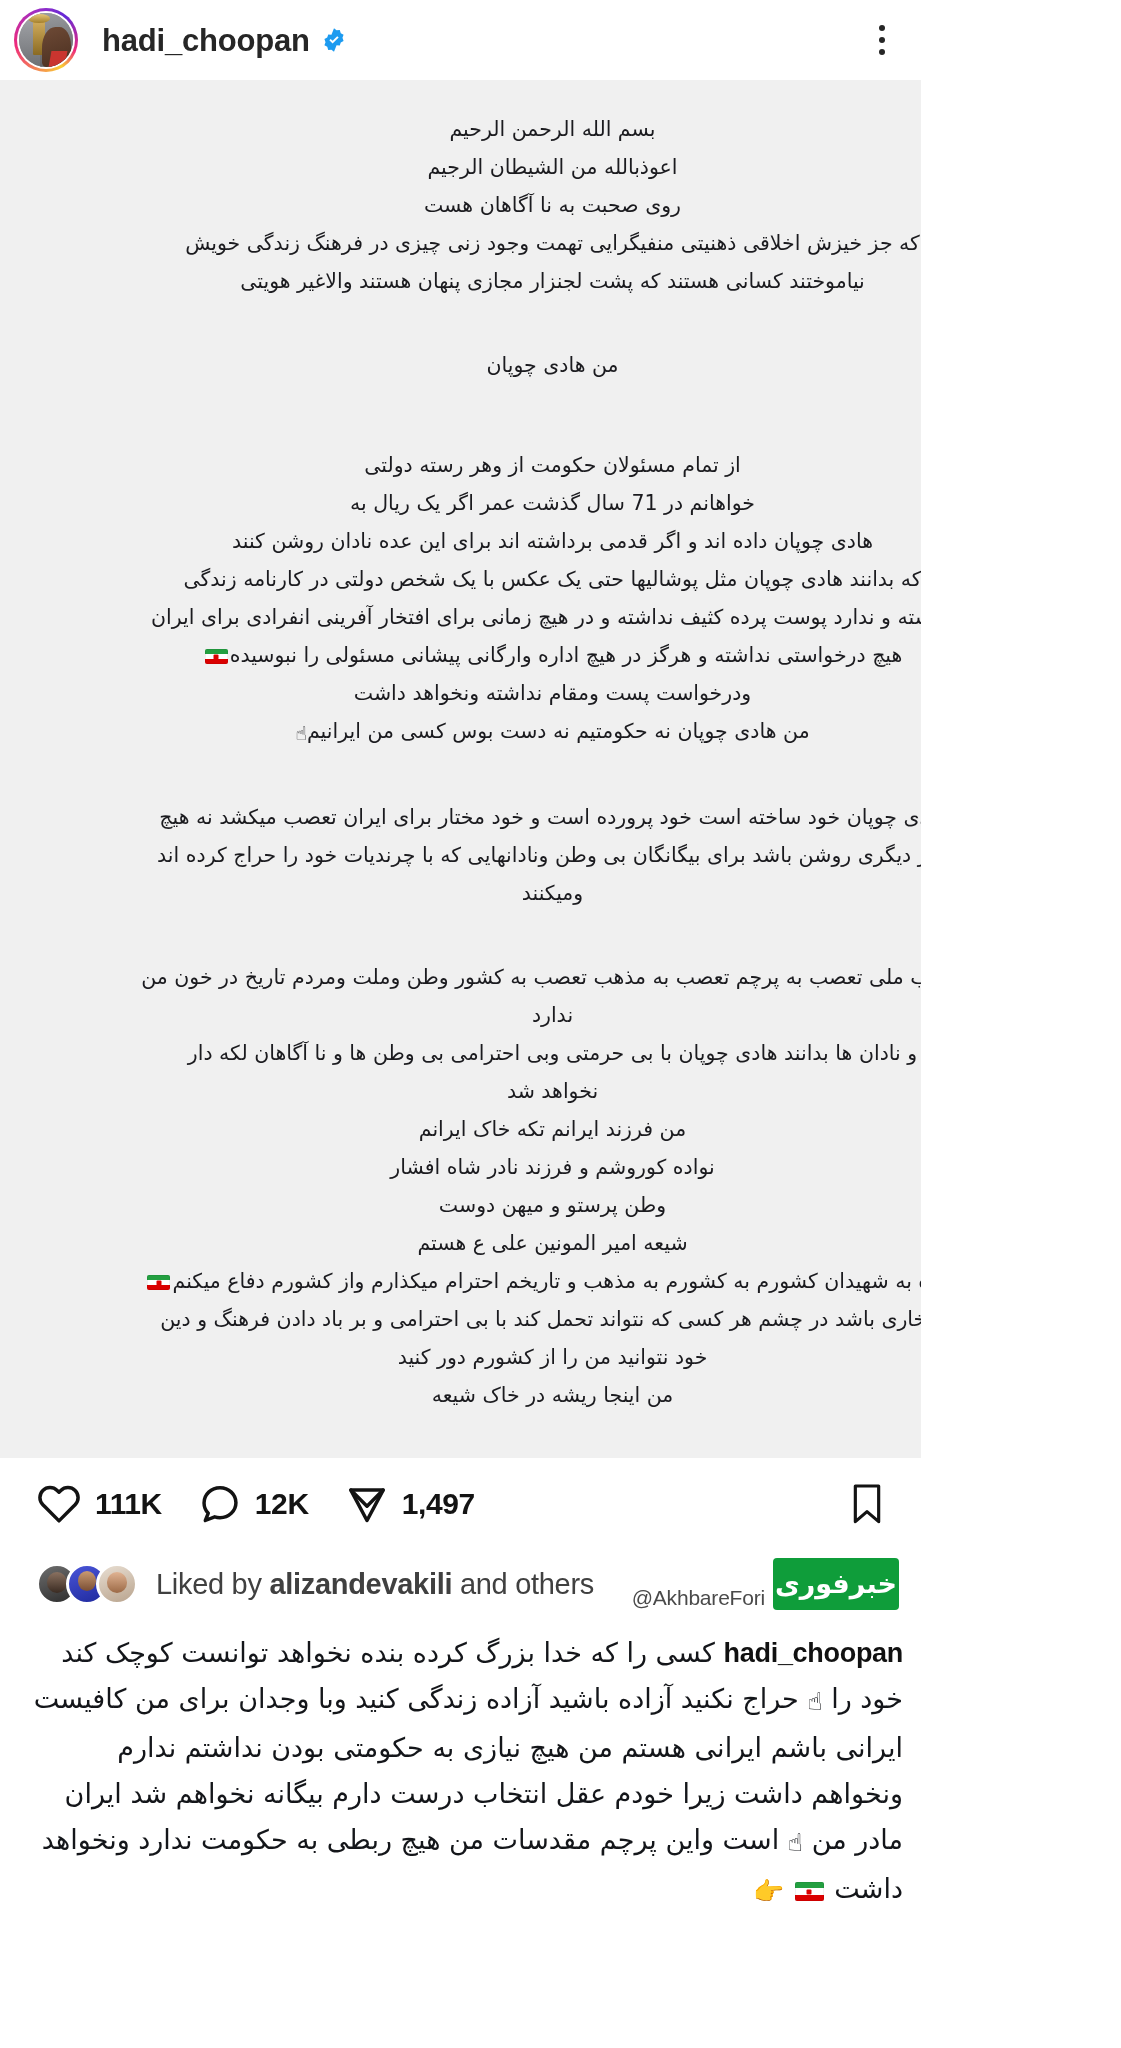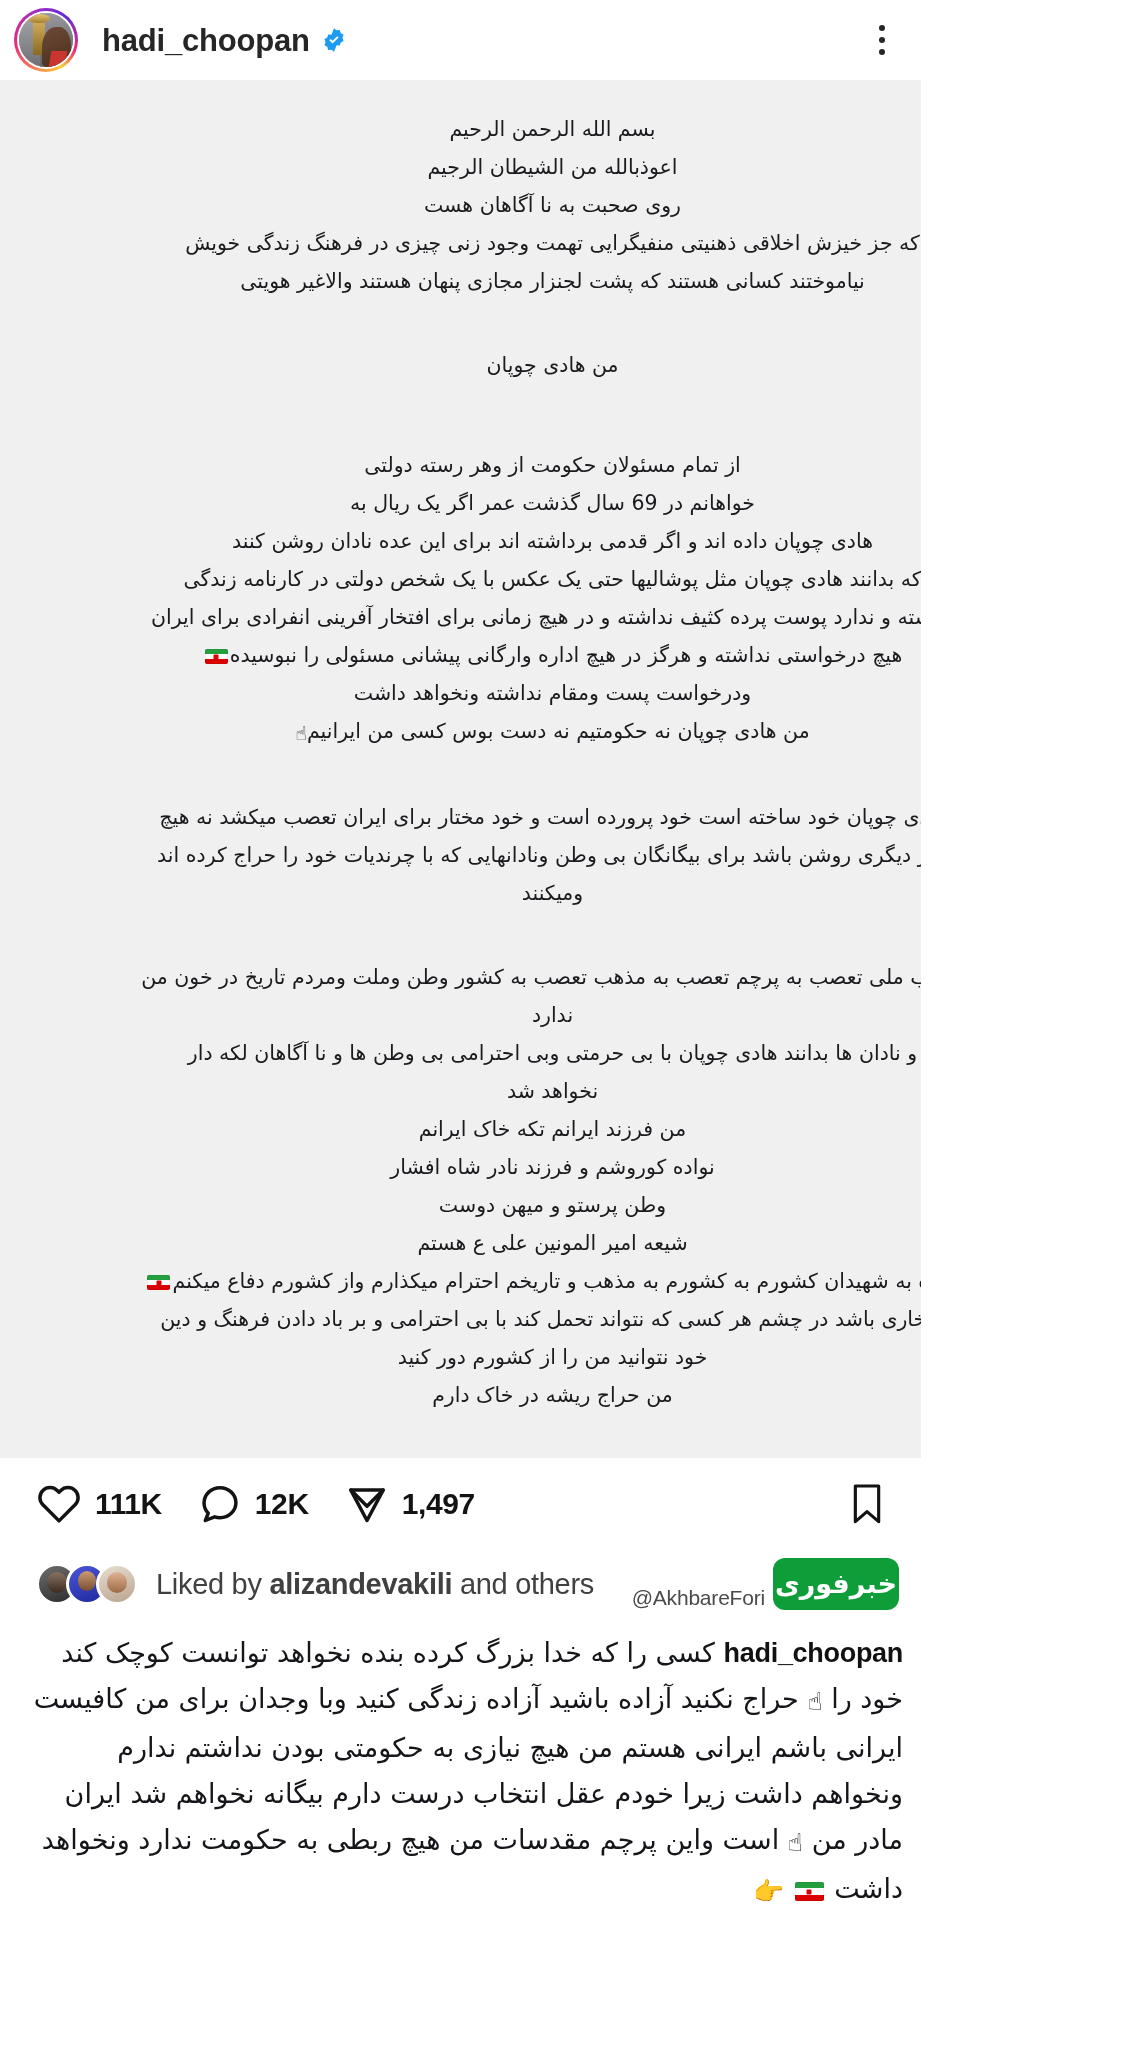--- a/index.html
+++ b/index.html
@@ -277,21 +277,21 @@
     font-size: 21px;
     color: #4a4a4a;
     letter-spacing: -0.2px;
     margin-right: 8px;
     white-space: nowrap;
   }
   .wm-logo {
     width: 126px;
     height: 52px;
     background: #0f9d3a;
-    border-radius: 12px;
+    border-radius: 4px;
     position: relative;
     overflow: hidden;
     display: flex;
     align-items: center;
     justify-content: center;
   }
   .wm-logo .wm-ar {
     color: #ffffff;
     font-family: "DejaVu Sans", sans-serif;
     font-size: 27px;
@@ -371,21 +371,21 @@
     <div class="blk-gap-md"></div>
 
     <div class="media-block">
       <div class="media-line">من هادی چوپان</div>
     </div>
 
     <div class="blk-gap-lg"></div>
 
     <div class="media-block">
       <div class="media-line">از تمام مسئولان حکومت از  وهر رسته دولتی</div>
-      <div class="media-line">خواهانم در 69 سال گذشت عمر اگر یک ریال به</div>
+      <div class="media-line">خواهانم در 71 سال گذشت عمر اگر یک ریال به</div>
       <div class="media-line">هادی چوپان داده اند و اگر قدمی برداشته اند برای این عده نادان روشن کنند</div>
       <div class="media-line">که بدانند هادی چوپان مثل پوشالیها حتی یک عکس با یک شخص دولتی در کارنامه زندگی</div>
       <div class="media-line">نداشته و ندارد پوست پرده کثیف نداشته و در هیچ زمانی برای افتخار آفرینی انفرادی برای ایران</div>
       <div class="media-line">
         <span>هیچ درخواستی نداشته و هرگز در هیچ اداره وارگانی پیشانی مسئولی را نبوسیده</span><span class="flag-ir"></span>
       </div>
       <div class="media-line">ودرخواست پست ومقام نداشته ونخواهد داشت</div>
       <div class="media-line">
         <span>من هادی چوپان نه حکومتیم نه دست بوس کسی من ایرانیم</span><span class="emj">☝</span>
       </div>
@@ -408,21 +408,21 @@
       <div class="media-line">نخواهد شد</div>
       <div class="media-line">من فرزند ایرانم تکه خاک ایرانم</div>
       <div class="media-line">نواده کوروشم و فرزند نادر شاه افشار</div>
       <div class="media-line">وطن پرستو و میهن دوست</div>
       <div class="media-line">شیعه امیر المونین علی ع هستم</div>
       <div class="media-line">
         <span>آزاده به شهیدان کشورم به کشورم به مذهب و تاریخم احترام میکذارم واز کشورم دفاع میکنم</span><span class="flag-ir"></span>
       </div>
       <div class="media-line">تا خاری باشد در چشم هر کسی که نتواند تحمل کند با بی احترامی و بر باد دادن فرهنگ و دین</div>
       <div class="media-line">خود نتوانید من را از کشورم دور کنید</div>
-      <div class="media-line">من حراج ریشه در خاک دارم</div>
+      <div class="media-line">من اینجا ریشه در خاک شیعه</div>
     </div>
   </div>
 
   <div class="action-bar">
     <div class="action-group">
 
       <div class="action-item">
         <svg width="46" height="44" viewBox="0 0 24 24" fill="none" stroke="#131313" stroke-width="1.9" stroke-linecap="round" stroke-linejoin="round">
           <path d="M20.8 4.6a5.5 5.5 0 0 0-7.8 0L12 5.6l-1-1a5.5 5.5 0 0 0-7.8 7.8l1 1L12 21.2l7.8-7.8 1-1a5.5 5.5 0 0 0 0-7.8z"></path>
         </svg>

